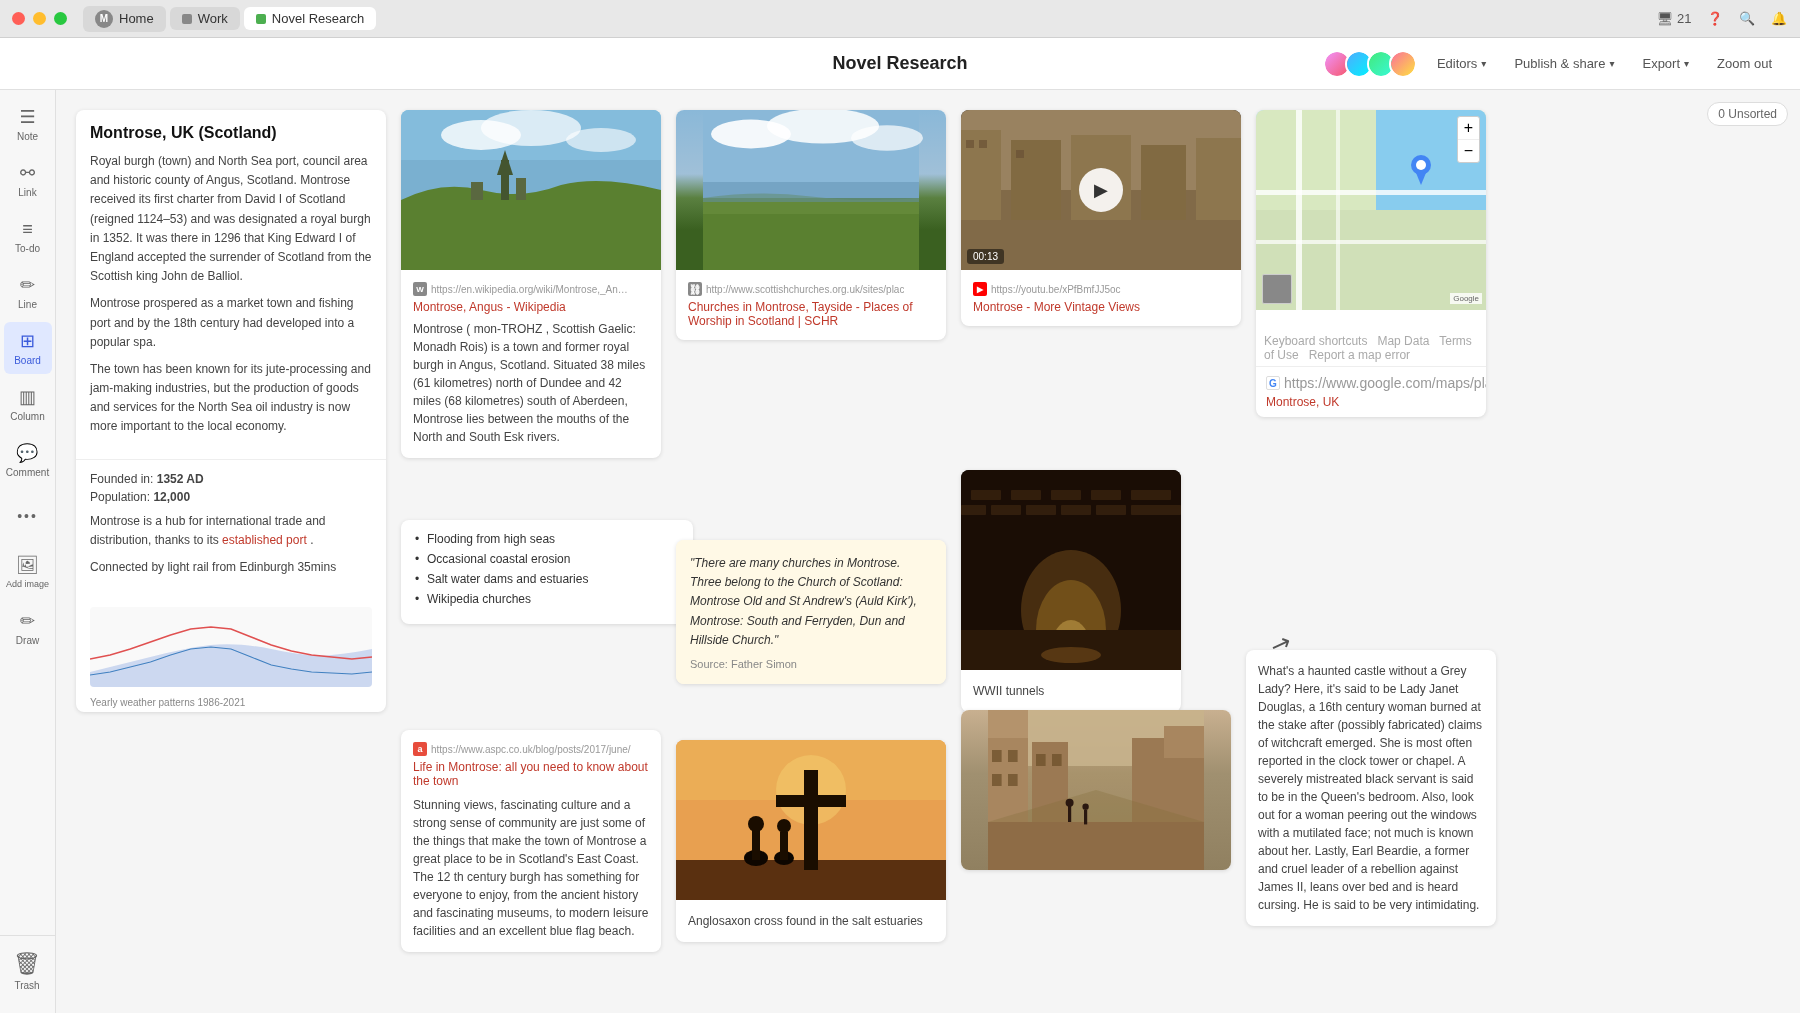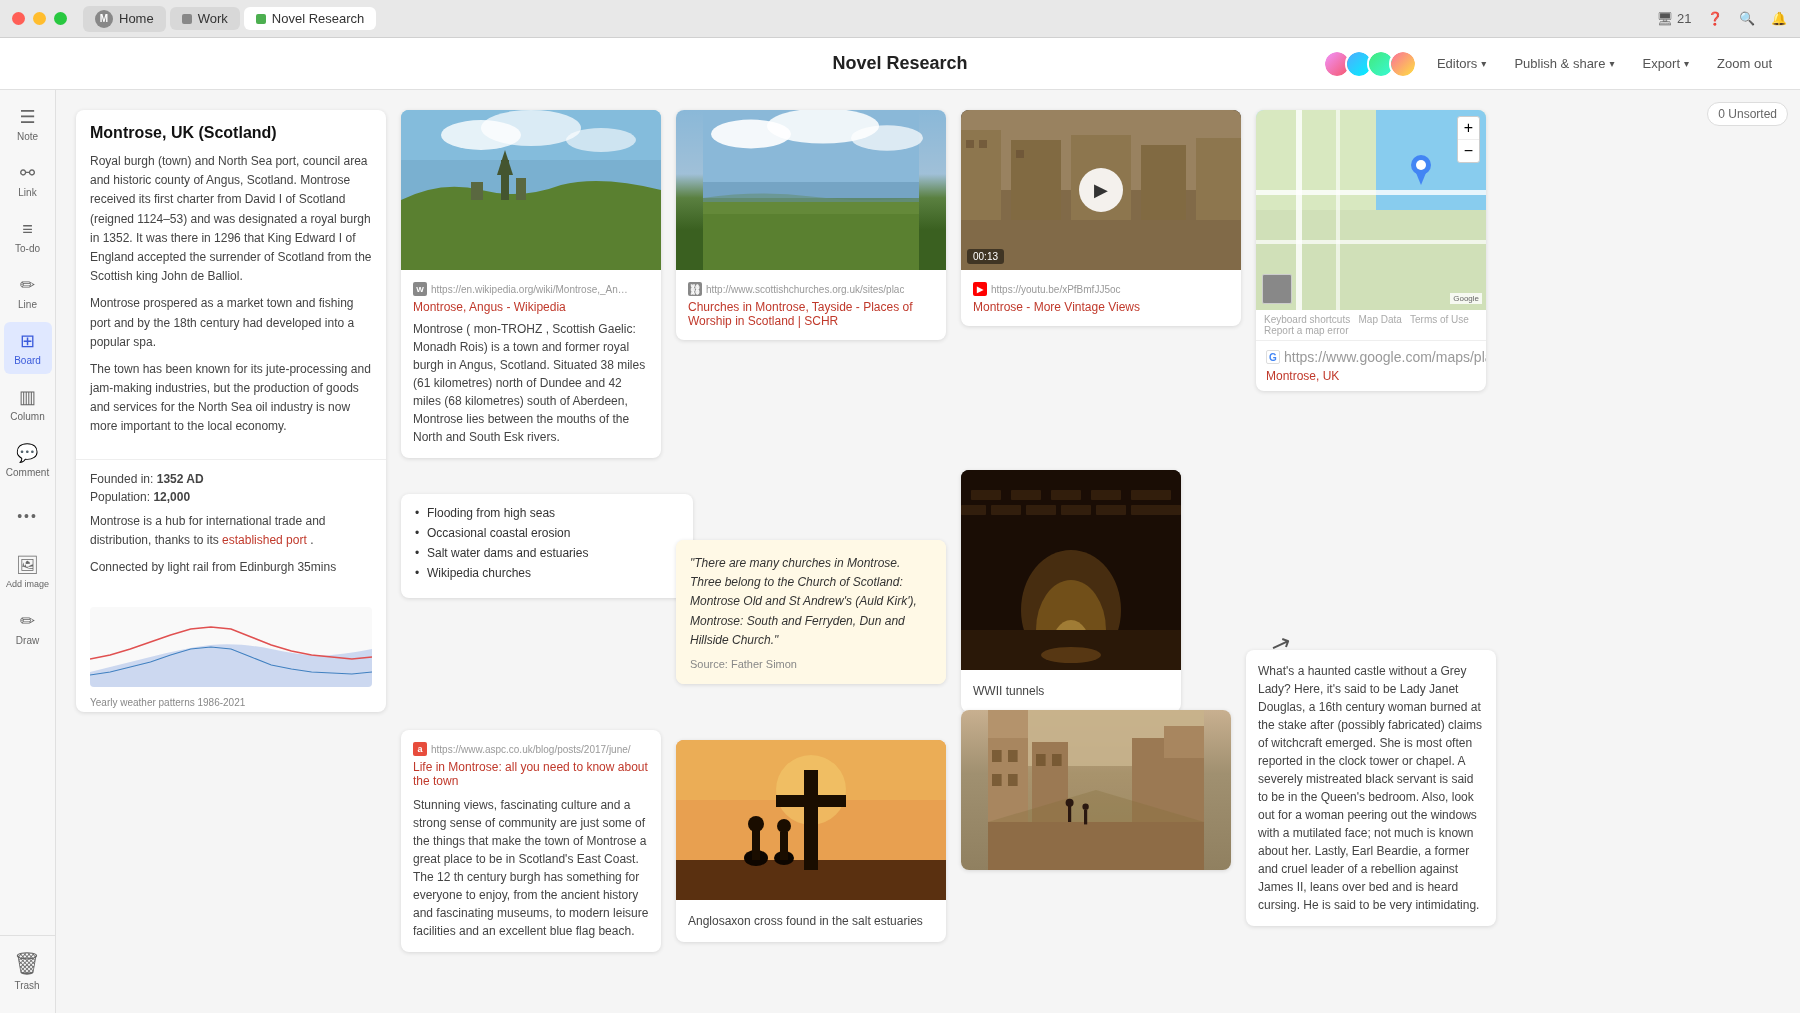--- a/index.html
+++ b/index.html
@@ -148,21 +148,21 @@
     }
     .card-map {
       position: absolute;
       left: 1200px;
       top: 20px;
       width: 230px;
     }
     .card-flooding {
       position: absolute;
       left: 345px;
-      top: 404px;
+      top: 430px;
       width: 292px;
     }
     .card-quote {
       position: absolute;
       left: 620px;
       top: 450px;
       width: 270px;
     }
     .card-wwii {
       position: absolute;
@@ -575,21 +575,21 @@
           <div style="position:absolute;right:6px;top:6px;background:white;border:1px solid #ccc;border-radius:3px;">
             <div style="padding:2px 6px;cursor:pointer;font-size:16px;border-bottom:1px solid #eee;text-align:center;">+</div>
             <div style="padding:2px 6px;cursor:pointer;font-size:16px;text-align:center;">−</div>
           </div>
           
           <div style="position:absolute;bottom:6px;left:6px;width:30px;height:30px;background:#888;border:1px solid #ccc;border-radius:2px;"></div>
           
           <div style="position:absolute;bottom:6px;right:4px;font-size:8px;color:#666;background:rgba(255,255,255,0.8);padding:1px 3px;">Google</div>
         </div>
         <div style="padding:4px 8px;border-bottom:1px solid #eee;font-size:9px;color:#999;display:flex;align-items:center;gap:4px;">
-          <span style="font-size:10px;color:#aaa;">Keyboard shortcuts &nbsp; Map Data &nbsp; Terms of Use &nbsp; Report a map error</span>
+          <span style="font-size:12px;color:#aaa;margin-top:20px;">Keyboard shortcuts &nbsp; Map Data &nbsp; Terms of Use &nbsp; Report a map error</span>
         </div>
         <div class="card-body" style="padding:8px 10px;">
           <div class="card-meta">
             <div class="card-source-dot google-dot" style="font-weight:bold;color:#4285f4;font-size:10px;border:1px solid #ddd;">G</div>
             <span style="font-size:14px;color:#999;">https://www.google.com/maps/place/Montros</span>
           </div>
           <div class="card-link">Montrose, UK</div>
         </div>
       </div>
 

